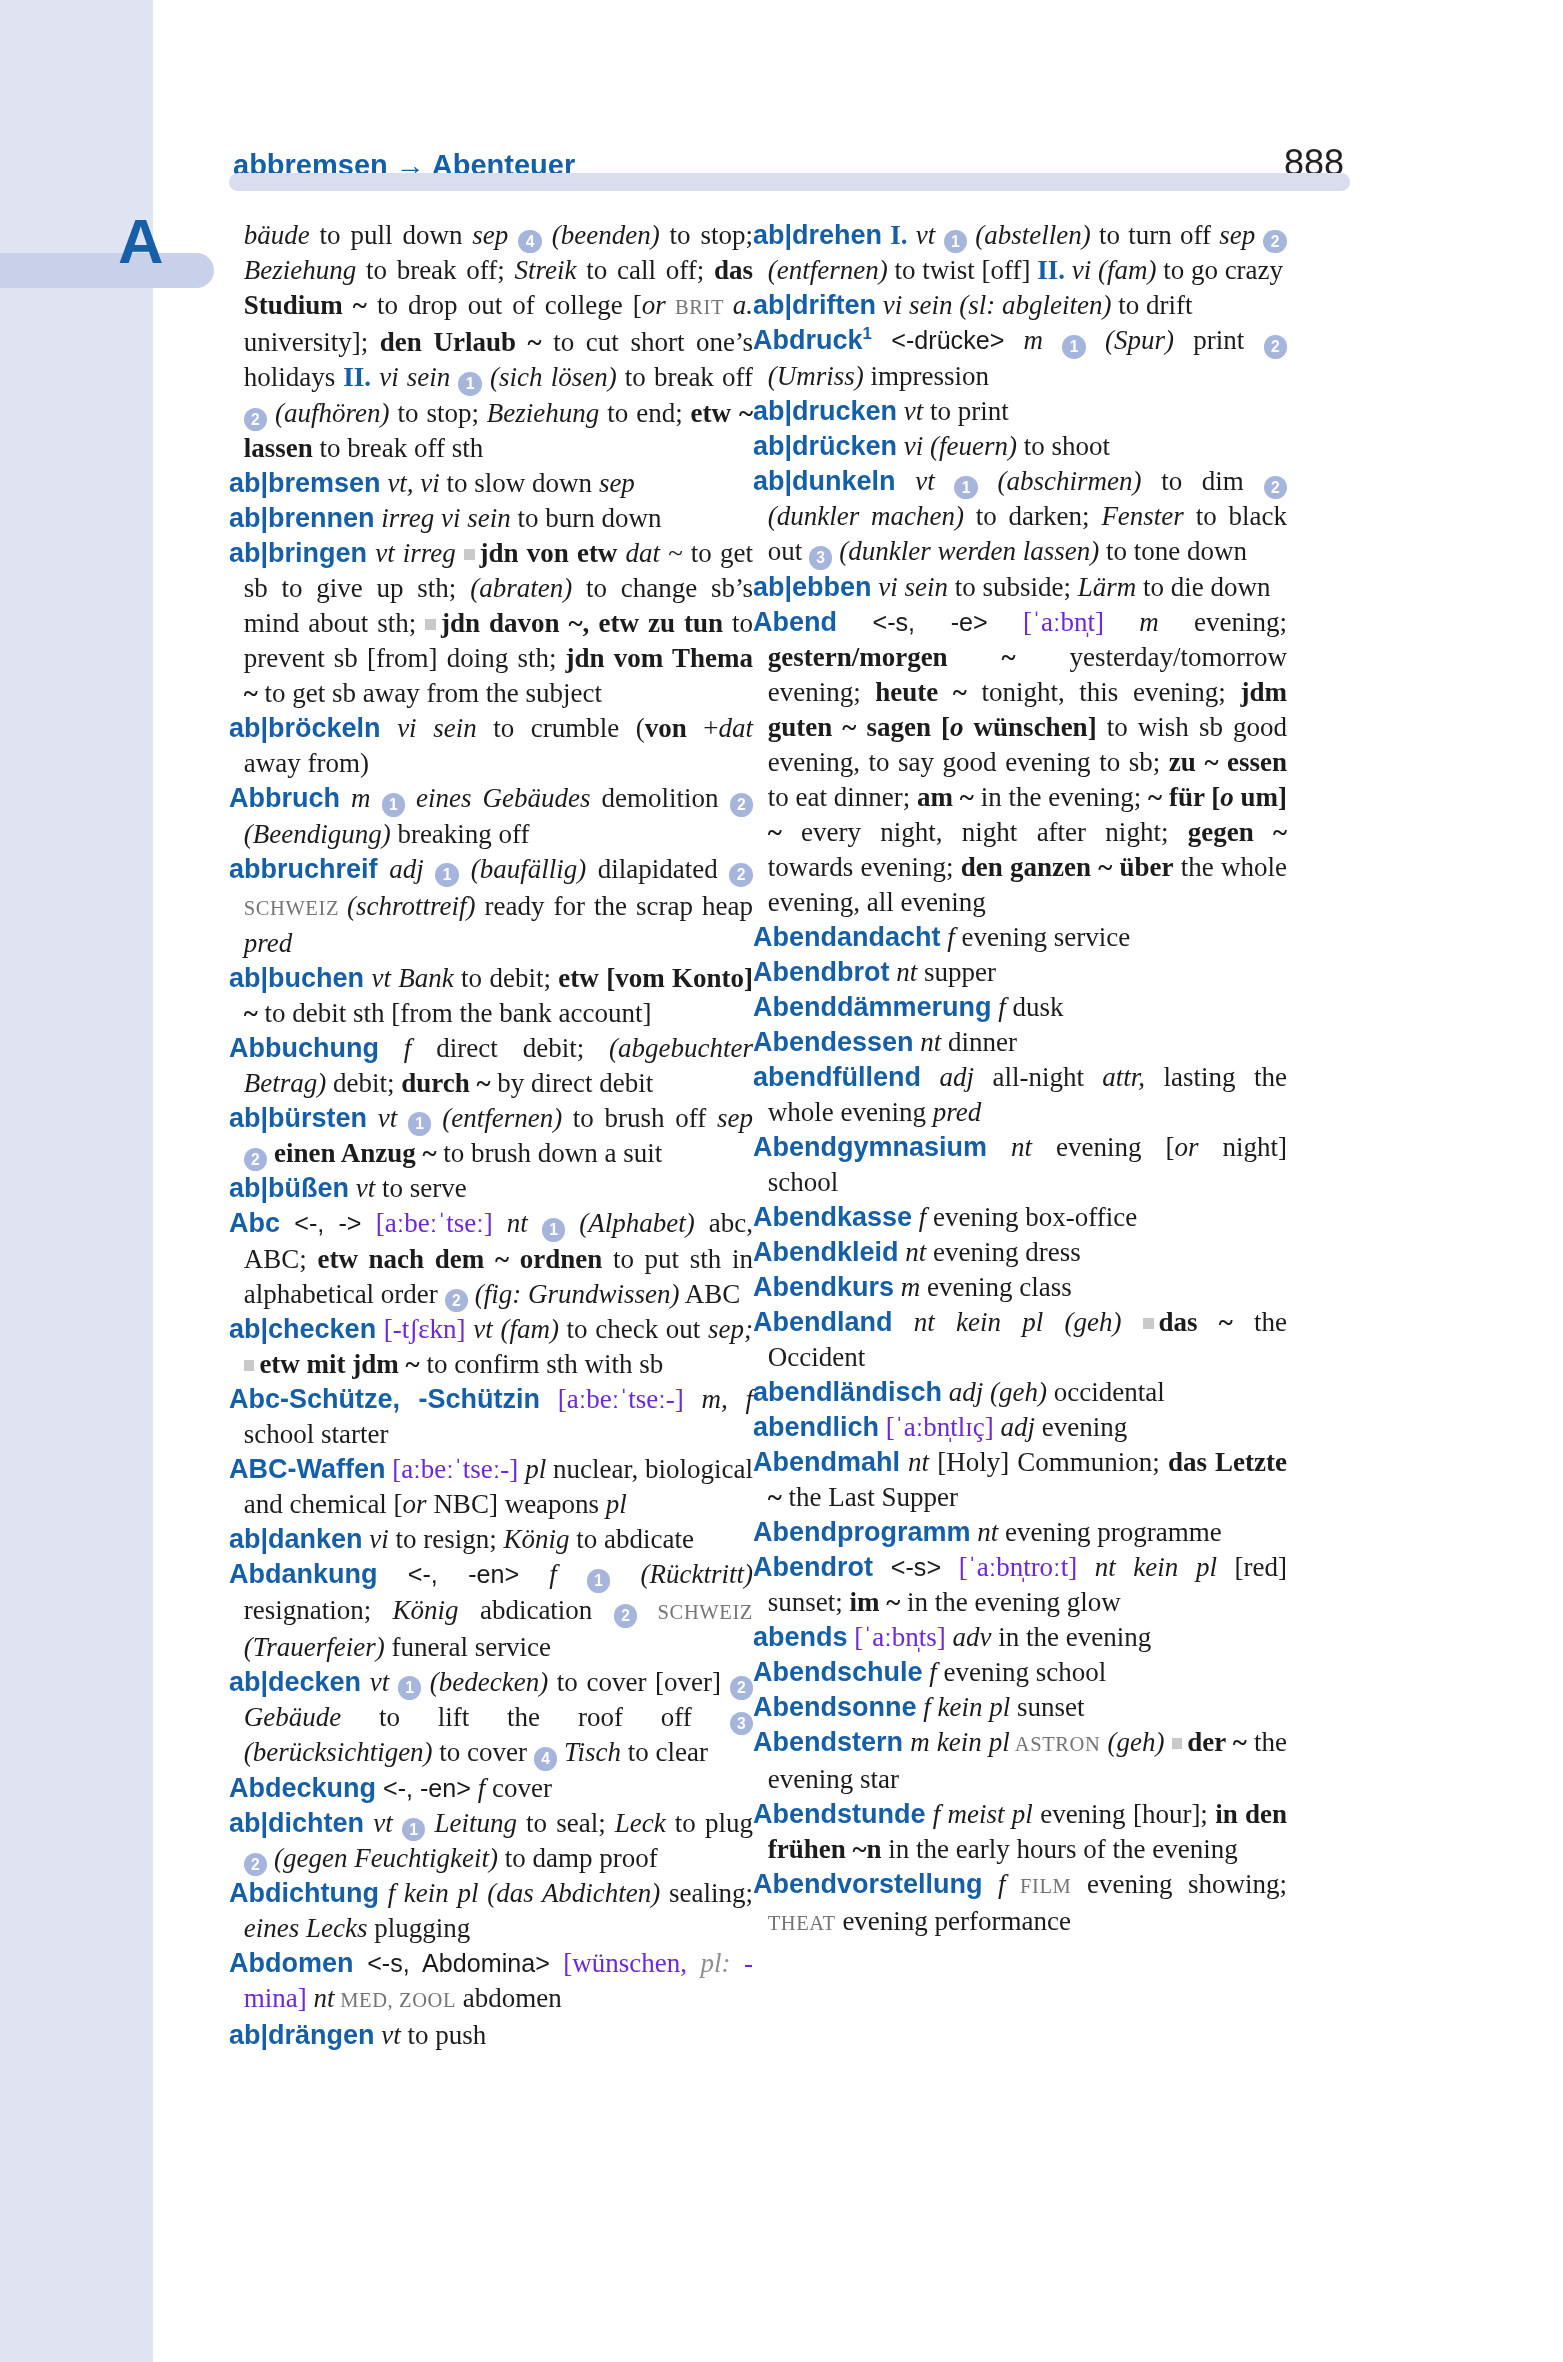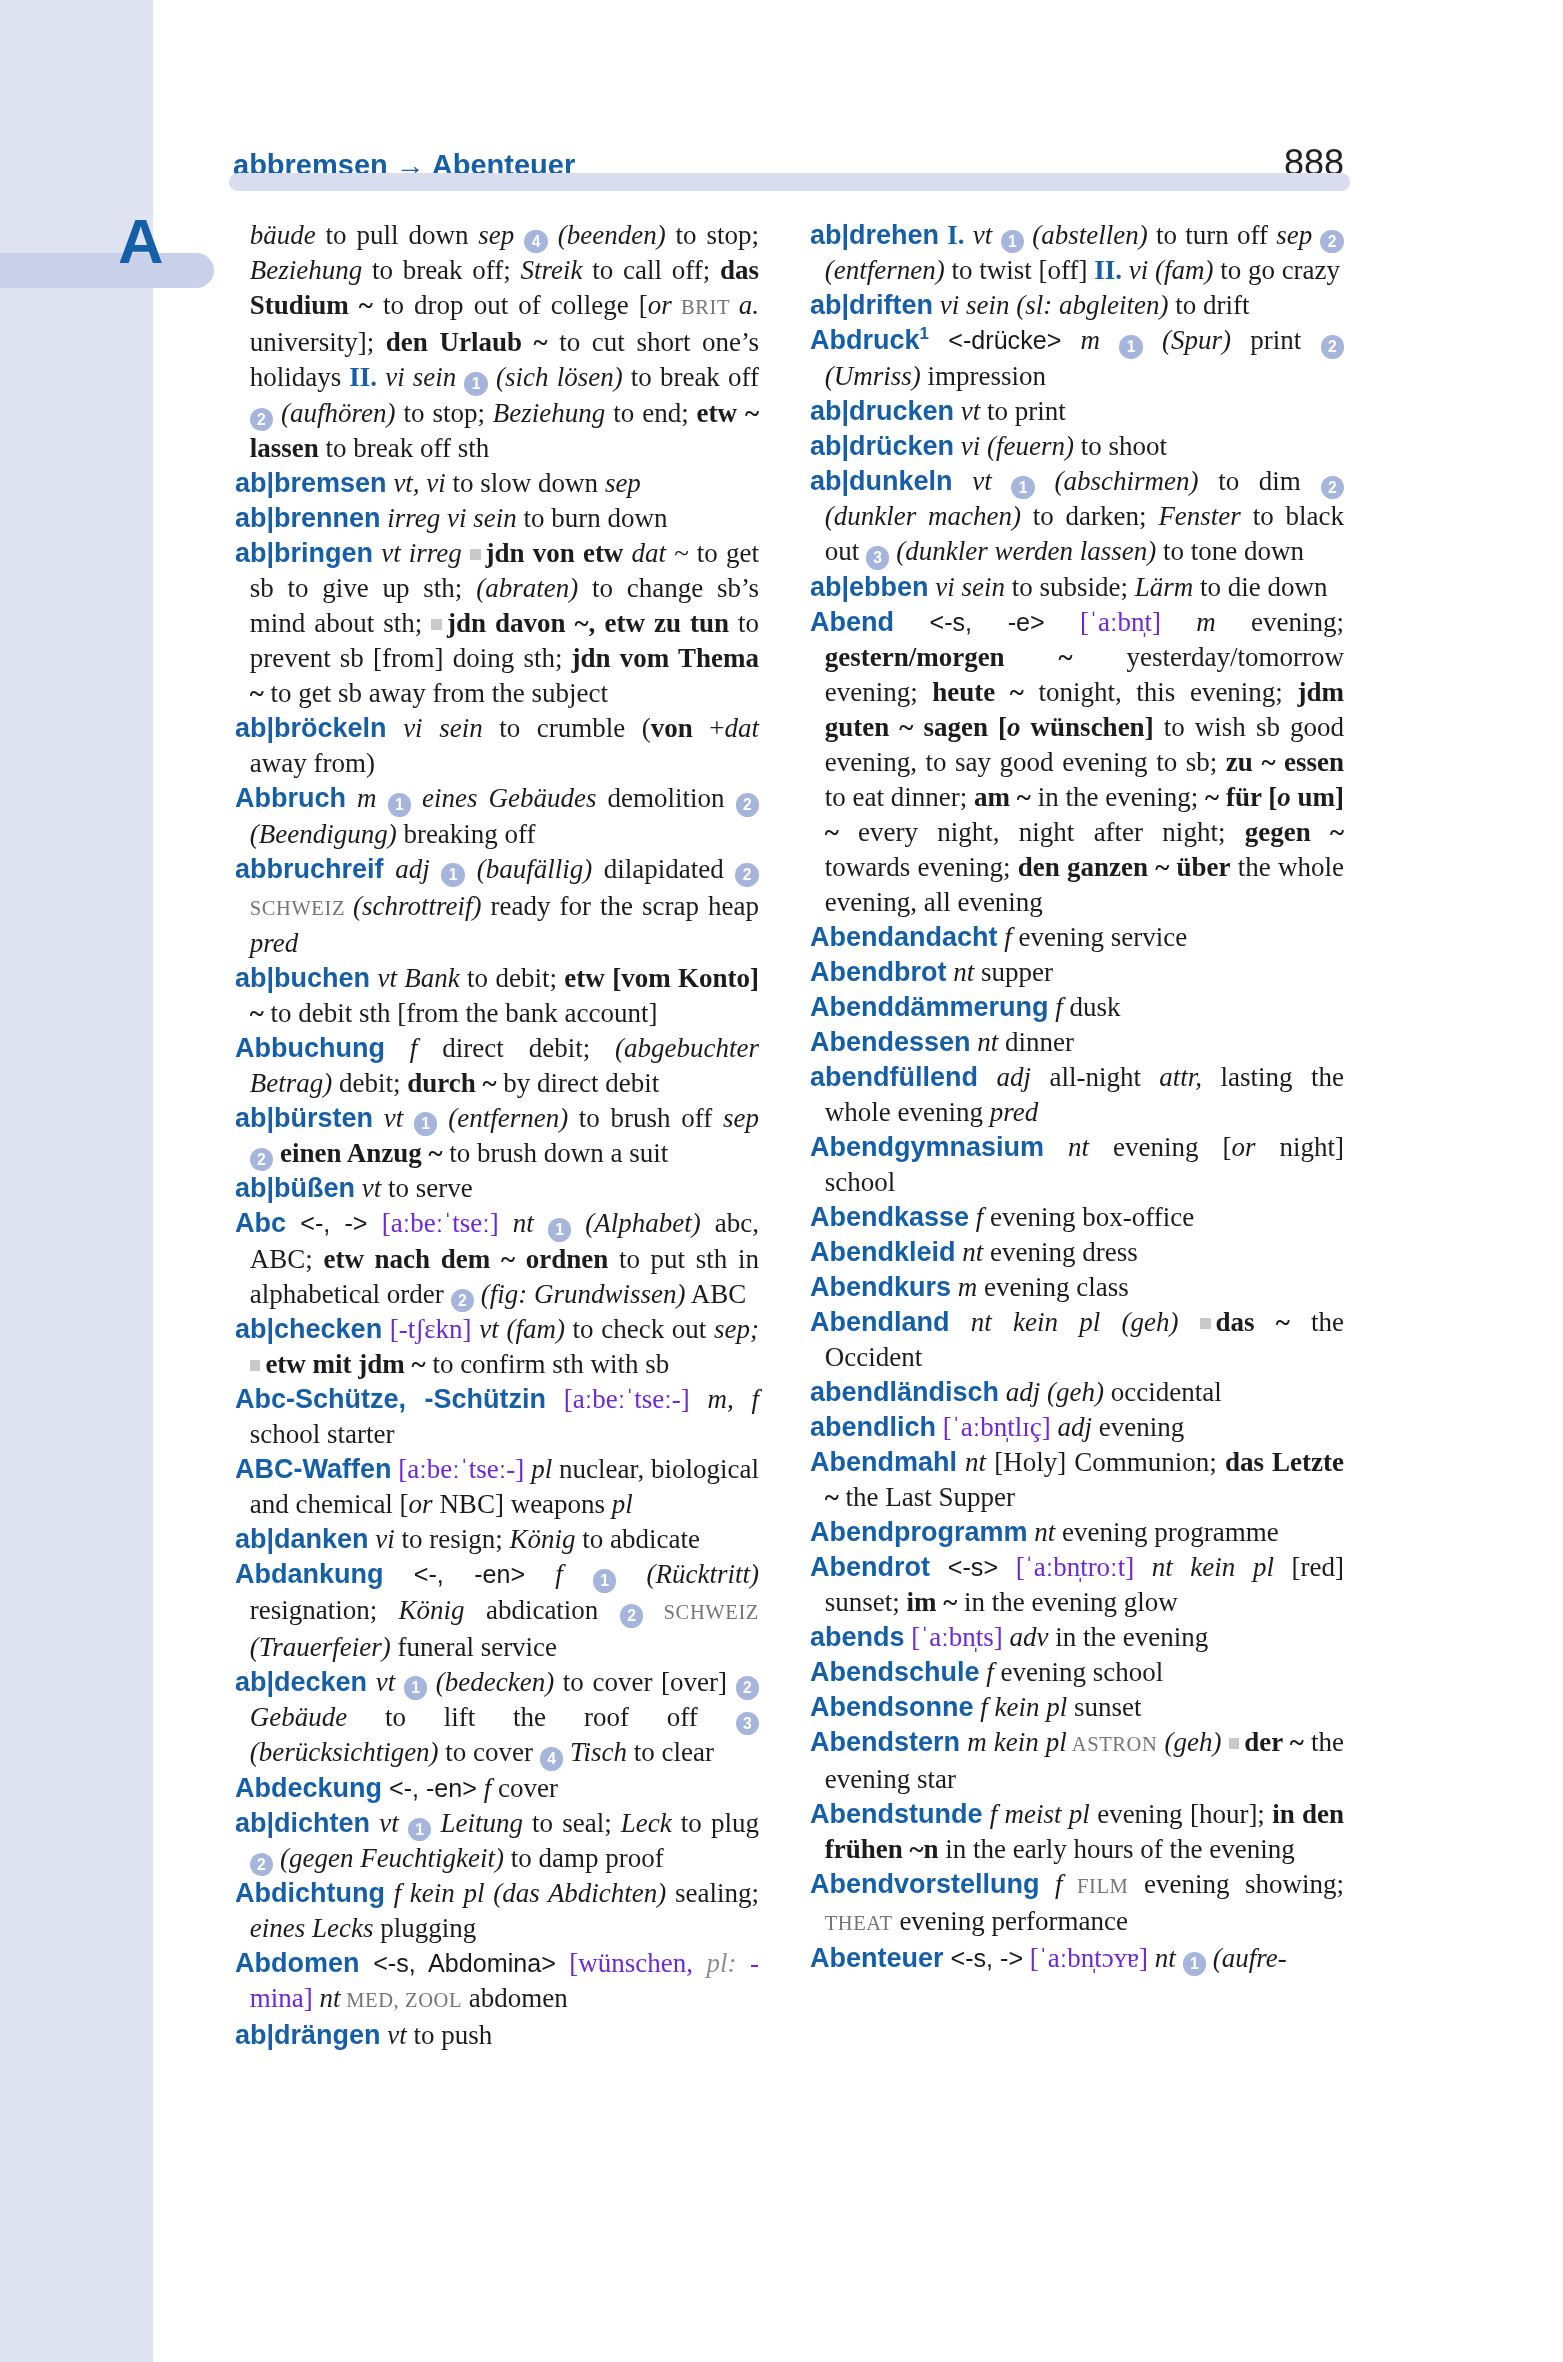--- a/index.html
+++ b/index.html
@@ -11,21 +11,21 @@
   .margin-strip { position:absolute; left:0; top:0; width:153px; height:2362px; background:#e0e4f2; }
   .letter-tab { position:absolute; left:0; top:253px; width:214px; height:35px; background:#c9d1ea; border-radius:0 17.6px 17.6px 0; }
   .margin-letter {
     position:absolute; left:118px; top:210px;
     font-family:"Liberation Sans", sans-serif; font-weight:bold; font-size:63px; line-height:63px; color:#155fa8;
   }
   .header { position:absolute; left:233px; top:145px; width:1111px; display:flex; justify-content:space-between; align-items:baseline; }
   .running-head { font-family:"Liberation Sans", sans-serif; font-weight:bold; font-size:29px; color:#155fa8; }
   .page-number { font-family:"Liberation Sans", sans-serif; font-size:36px; color:#222222; }
   .header-rule { position:absolute; left:229px; top:173px; width:1121px; height:17.6px; border-radius:8.8px; background:#d9ddee; }
-  .content { position:absolute; left:235px; top:218px; width:1110px; display:flex; gap:51px; }
+  .content { position:absolute; left:229px; top:218px; width:1110px; display:flex; }
   .col { width:524px; }
   .col.right { width:534px; }
   .entry { padding-left:14.7px; text-indent:-14.7px; text-align:justify; }
   .entry.cont { text-indent:0; }
   
   .hw  { font-family:"Liberation Sans", sans-serif; font-weight:bold; color:#155fa8; }
   sup.hwsup { font-family:"Liberation Sans", sans-serif; font-weight:bold; color:#155fa8; font-size:0.62em; line-height:0; }
   .sf  { font-family:"Liberation Sans", sans-serif; font-size:0.93em; color:#1a1a1a; }
   .b   { font-weight:bold; }
   .i   { font-style:italic; }
@@ -105,17 +105,16 @@
         <div class="entry"><span class="hw">abendlich</span><span class="ph"> [ˈaːbn̩tlɪç]</span><span class="i"> adj</span><span class="r"> evening</span></div>
         <div class="entry"><span class="hw">Abendmahl</span><span class="i"> nt</span><span class="r"> [Holy] Communion; </span><span class="b">das Letzte ~</span><span class="r"> the Last Supper</span></div>
         <div class="entry"><span class="hw">Abendprogramm</span><span class="i"> nt</span><span class="r"> evening programme</span></div>
         <div class="entry"><span class="hw">Abendrot</span><span class="sf"> &lt;-s&gt;</span><span class="ph"> [ˈaːbn̩troːt]</span><span class="i"> nt kein pl</span><span class="r"> [red] sunset; </span><span class="b">im ~</span><span class="r"> in the evening glow</span></div>
         <div class="entry"><span class="hw">abends</span><span class="ph"> [ˈaːbn̩ts]</span><span class="i"> adv</span><span class="r"> in the evening</span></div>
         <div class="entry"><span class="hw">Abendschule</span><span class="i"> f</span><span class="r"> evening school</span></div>
         <div class="entry"><span class="hw">Abendsonne</span><span class="i"> f kein pl</span><span class="r"> sunset</span></div>
         <div class="entry"><span class="hw">Abendstern</span><span class="i"> m kein pl</span><span class="sc"> ASTRON</span><span class="i"> (geh)</span><span class="r"> </span><span class="sq"></span><span class="b">der ~</span><span class="r"> the evening star</span></div>
         <div class="entry"><span class="hw">Abendstunde</span><span class="i"> f meist pl</span><span class="r"> evening [hour]; </span><span class="b">in den frühen ~n</span><span class="r"> in the early hours of the evening</span></div>
         <div class="entry"><span class="hw">Abendvorstellung</span><span class="i"> f</span><span class="sc"> FILM</span><span class="r"> evening showing; </span><span class="sc">THEAT</span><span class="r"> evening performance</span></div>
-        <div class="entry"><span class="hw">Abenteuer</span><span class="sf"> &lt;-s, -&gt;</span><span class="ph"> [ˈaːbn̩tɔʏɐ]</span><span class="i"> nt </span><span class="num">1</span><span class="i"> (aufre-</span></div>
       </div>
   </div>
 </div>
 
 
 </body></html>

